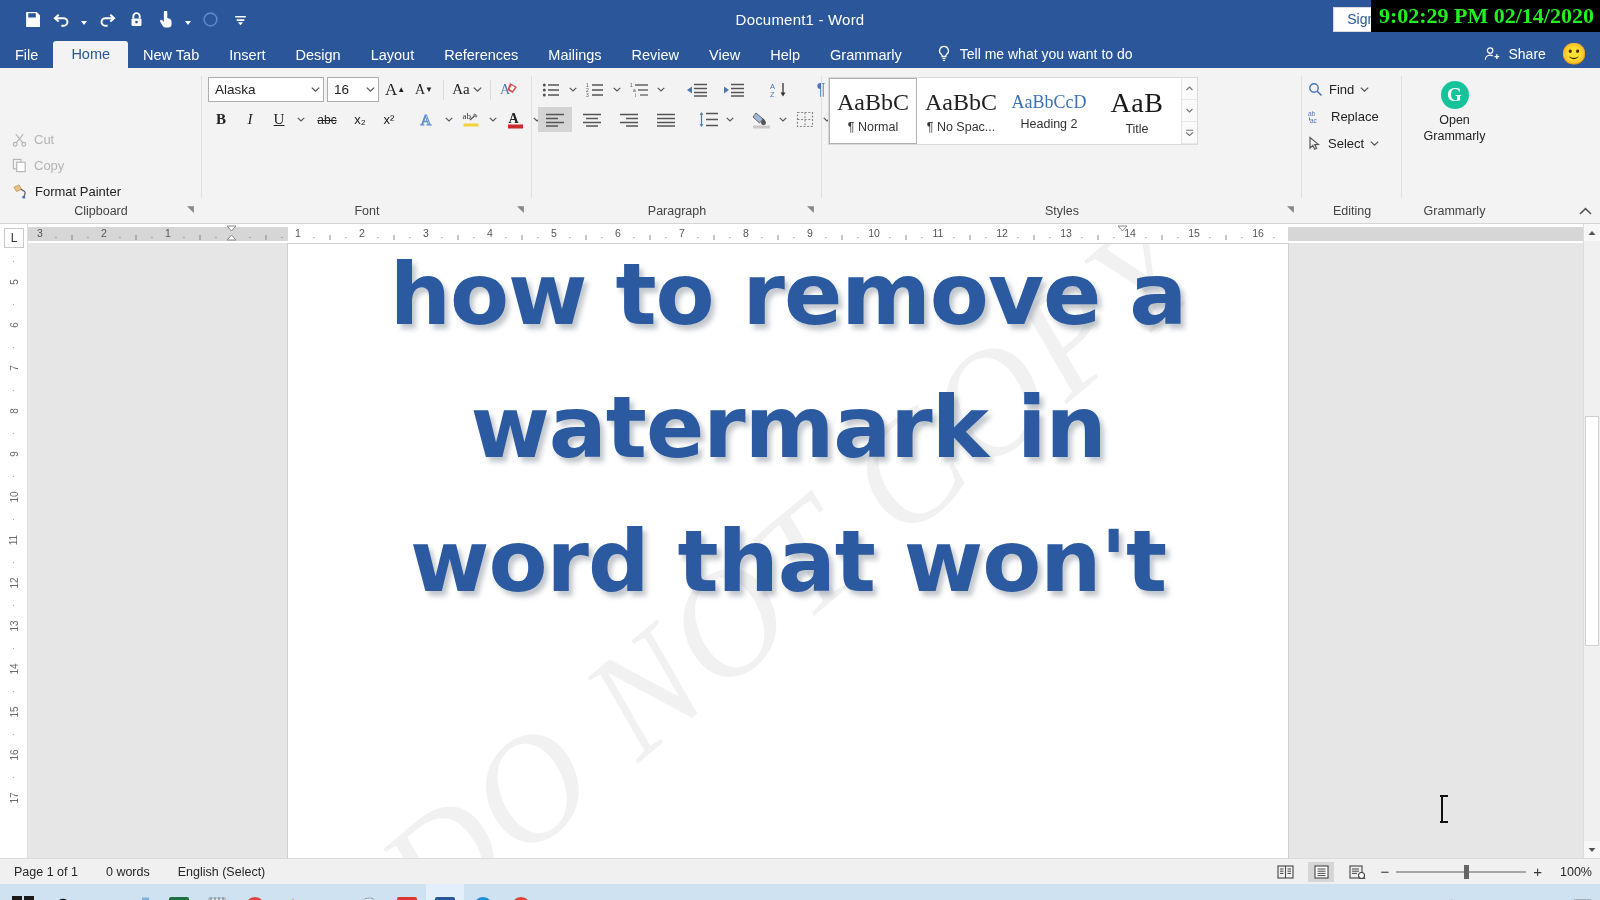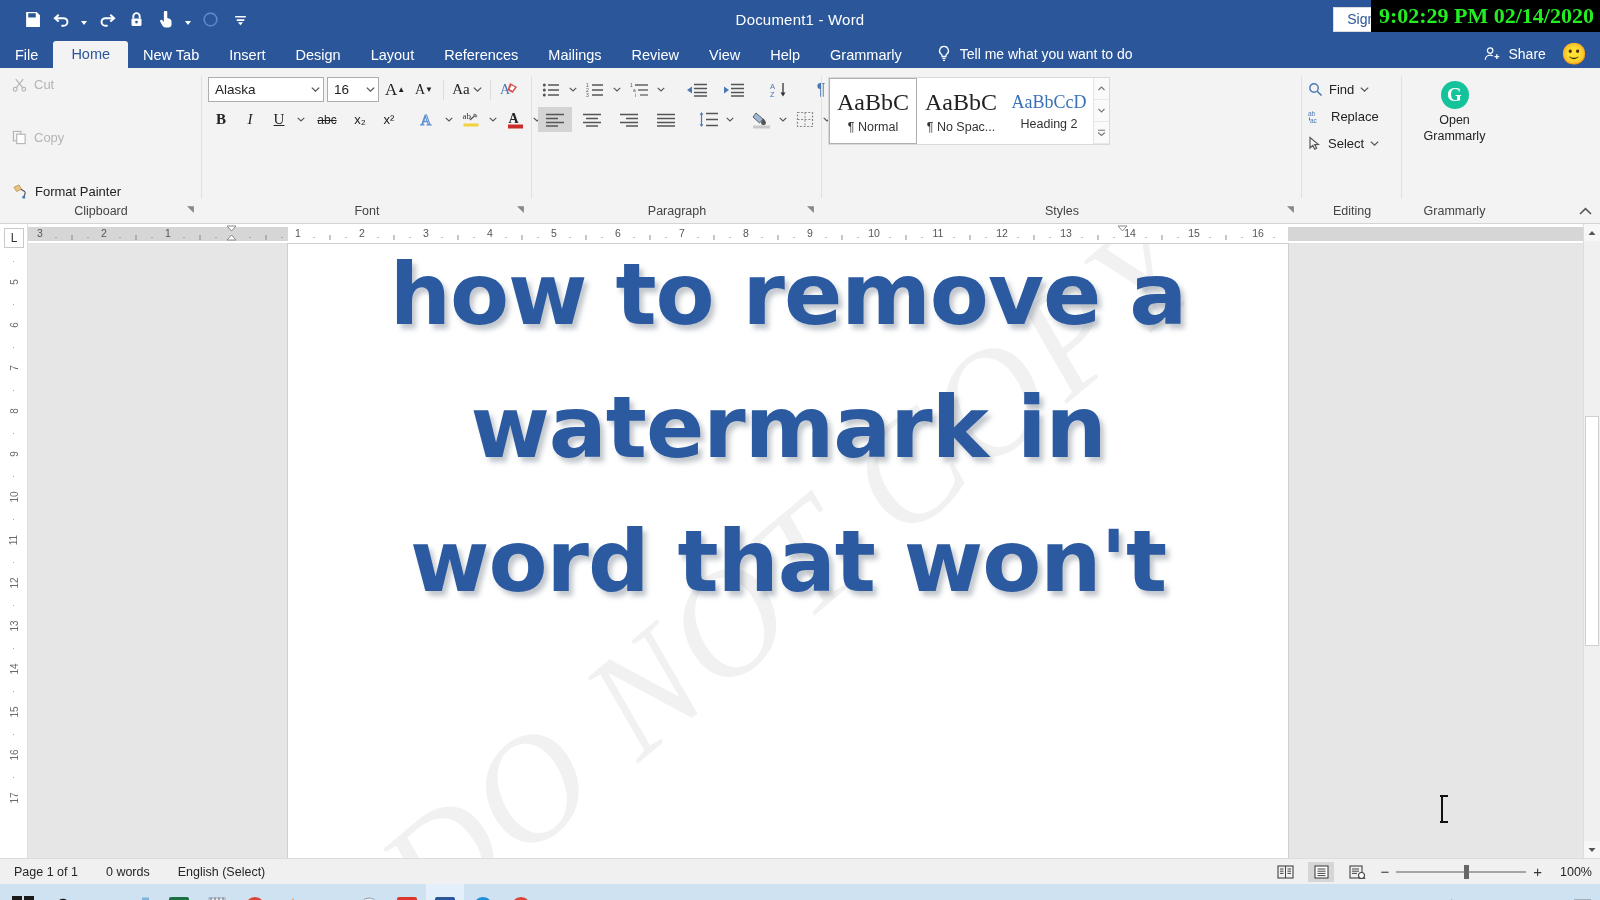--- a/index.html
+++ b/index.html
@@ -72,21 +72,21 @@
   }
   .dialog-launcher {
     position:absolute; right:6px; top:2px; width:11px; height:11px;
     color:#888; font-size:9px; line-height:11px;
   }
 
   
   .g-clipboard { width:202px; }
   .paste-btn { width:62px; display:flex; flex-direction:column; align-items:center; padding-top:4px; }
   .paste-label { font-size:12.5px; color:#222; margin-top:1px; }
-  .clip-right { display:flex; flex-direction:column; justify-content:space-between; gap:4px; padding-left:6px; }
+  .clip-right { display:flex; flex-direction:column; justify-content:flex-end; gap:4px; padding-left:6px; }
   .clip-item { display:flex; align-items:center; gap:7px; font-size:13px; color:#b4b4b4; height:22px; }
   .clip-item.enabled { color:#222; }
 
   
   .g-font { width:330px; }
   .fg-rows { display:flex; flex-direction:column; gap:5px; padding-top:4px; width:100%; }
   .fg-row { display:flex; align-items:center; gap:3px; }
   .combo { background:#fff; border:1px solid #adadad; height:25px; display:flex; align-items:center; }
   .combo .val { flex:1; font-size:13.5px; color:#222; padding:0 4px 0 6px; white-space:nowrap; overflow:hidden; }
   .combo .arrow { width:16px; display:flex; align-items:center; justify-content:center; }
@@ -654,20 +654,24 @@
           <span class="style-prev">AaBbC</span>
           <span class="style-name">¶ Normal</span>
         </div>
         <div class="style-item">
           <span class="style-prev">AaBbC</span>
           <span class="style-name">¶ No Spac...</span>
         </div>
         <div class="style-item">
           <span class="style-prev h2">AaBbCcD</span>
           <span class="style-name">Heading 2</span>
+        </div>
+        <div class="style-item">
+          <span class="style-prev title">AaB</span>
+          <span class="style-name">Title</span>
         </div>
         <div class="style-scroll">
           <div class="ss-btn">
               <svg width="7" height="5" viewBox="0 0 7 5">
                 <path d="M.5 4 3.5 1 6.5 4" fill="none" stroke="#777" stroke-width="1.1"></path>
               </svg>
             </div>
           <div class="ss-btn">
               <svg width="7" height="5" viewBox="0 0 7 5">
                 <path d="M.5 1 3.5 4 6.5 1" fill="none" stroke="#777" stroke-width="1.1"></path>

